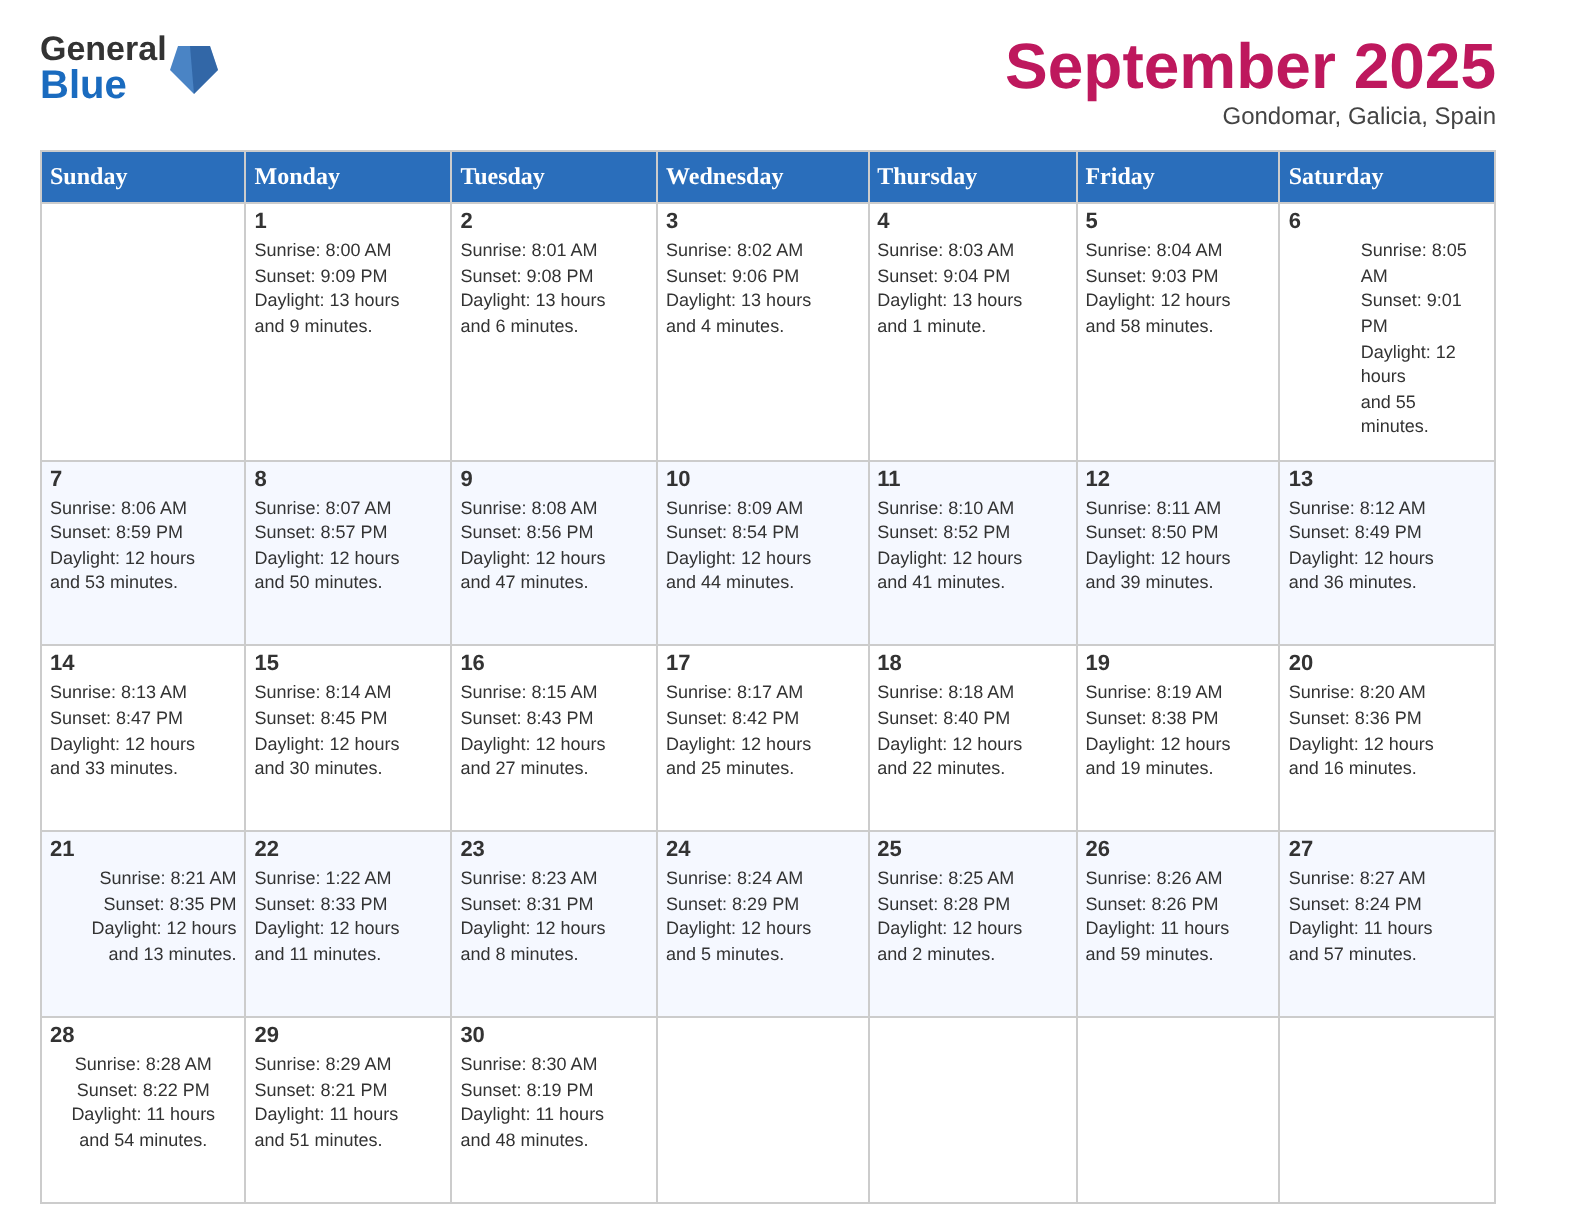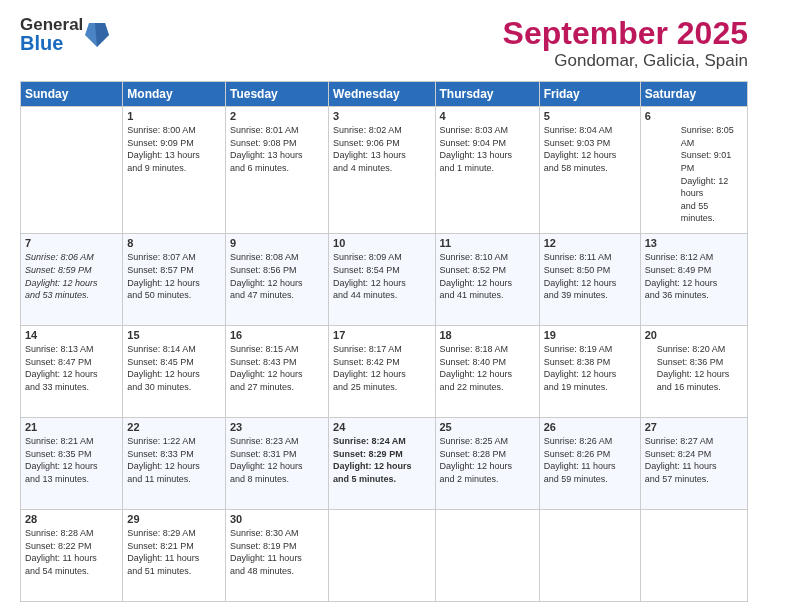--- a/index.html
+++ b/index.html
@@ -40,36 +40,37 @@
     .title-block {
       text-align: right;
     }
     .month-title {
       font-size: 32px;
       font-weight: bold;
       color: #be185d;
       line-height: 1.1;
     }
     .location {
-      font-size: 17px;
+      font-size: 12px;
       color: #444;
     }
     .calendar {
       width: 100%;
       border-collapse: collapse;
       flex: 1;
     }
     .calendar th {
       background-color: #2a6ebb;
       color: #fff;
       font-size: 12px;
       font-weight: bold;
       padding: 5px 4px;
       text-align: left;
       border: 1px solid #ccc;
+      font-family: Liberation Serif, serif;
     }
     .calendar td {
       border: 1px solid #ccc;
       vertical-align: top;
       padding: 3px 4px;
       font-size: 9.5px;
       color: #333;
       width: 113px;
       height: 88px;
     }
@@ -171,21 +172,21 @@
             <span class="day-num">6</span>
             <div class="cell-content" style="white-space: pre-line; margin-left: 36px;">Sunrise: 8:05 AM
 Sunset: 9:01 PM
 Daylight: 12 hours
 and 55 minutes.</div>
           </td>
         </tr>
         <tr>
           <td>
             <span class="day-num">7</span>
-            <div class="cell-content" style="white-space: pre-line; font-style: italic;">Sunrise: 8:06 AM
+            <div class="cell-content" style="white-space: pre-line;">Sunrise: 8:06 AM
 Sunset: 8:59 PM
 Daylight: 12 hours
 and 53 minutes.</div>
           </td>
           <td>
             <span class="day-num">8</span>
             <div class="cell-content" style="white-space: pre-line;">Sunrise: 8:07 AM
 Sunset: 8:57 PM
 Daylight: 12 hours
 and 50 minutes.</div>
@@ -264,51 +265,51 @@
           </td>
           <td>
             <span class="day-num">19</span>
             <div class="cell-content" style="white-space: pre-line;">Sunrise: 8:19 AM
 Sunset: 8:38 PM
 Daylight: 12 hours
 and 19 minutes.</div>
           </td>
           <td>
             <span class="day-num">20</span>
-            <div class="cell-content" style="white-space: pre-line; margin-left: 12px;">Sunrise: 8:20 AM
+            <div class="cell-content" style="white-space: pre-line;">Sunrise: 8:20 AM
 Sunset: 8:36 PM
 Daylight: 12 hours
 and 16 minutes.</div>
           </td>
         </tr>
         <tr>
           <td>
             <span class="day-num">21</span>
-            <div class="cell-content" style="white-space: pre-line;">Sunrise: 8:21 AM
+            <div class="cell-content" style="white-space: pre-line; text-align: right;">Sunrise: 8:21 AM
 Sunset: 8:35 PM
 Daylight: 12 hours
 and 13 minutes.</div>
           </td>
           <td>
             <span class="day-num">22</span>
             <div class="cell-content" style="white-space: pre-line;">Sunrise: 1:22 AM
 Sunset: 8:33 PM
 Daylight: 12 hours
 and 11 minutes.</div>
           </td>
           <td>
             <span class="day-num">23</span>
             <div class="cell-content" style="white-space: pre-line;">Sunrise: 8:23 AM
 Sunset: 8:31 PM
 Daylight: 12 hours
 and 8 minutes.</div>
           </td>
           <td>
             <span class="day-num">24</span>
-            <div class="cell-content" style="white-space: pre-line; font-weight: bold;">Sunrise: 8:24 AM
+            <div class="cell-content" style="white-space: pre-line;">Sunrise: 8:24 AM
 Sunset: 8:29 PM
 Daylight: 12 hours
 and 5 minutes.</div>
           </td>
           <td>
             <span class="day-num">25</span>
             <div class="cell-content" style="white-space: pre-line;">Sunrise: 8:25 AM
 Sunset: 8:28 PM
 Daylight: 12 hours
 and 2 minutes.</div>
@@ -324,21 +325,21 @@
             <span class="day-num">27</span>
             <div class="cell-content" style="white-space: pre-line;">Sunrise: 8:27 AM
 Sunset: 8:24 PM
 Daylight: 11 hours
 and 57 minutes.</div>
           </td>
         </tr>
         <tr>
           <td>
             <span class="day-num">28</span>
-            <div class="cell-content" style="white-space: pre-line;">Sunrise: 8:28 AM
+            <div class="cell-content" style="white-space: pre-line; text-align: center;">Sunrise: 8:28 AM
 Sunset: 8:22 PM
 Daylight: 11 hours
 and 54 minutes.</div>
           </td>
           <td>
             <span class="day-num">29</span>
             <div class="cell-content" style="white-space: pre-line;">Sunrise: 8:29 AM
 Sunset: 8:21 PM
 Daylight: 11 hours
 and 51 minutes.</div>

